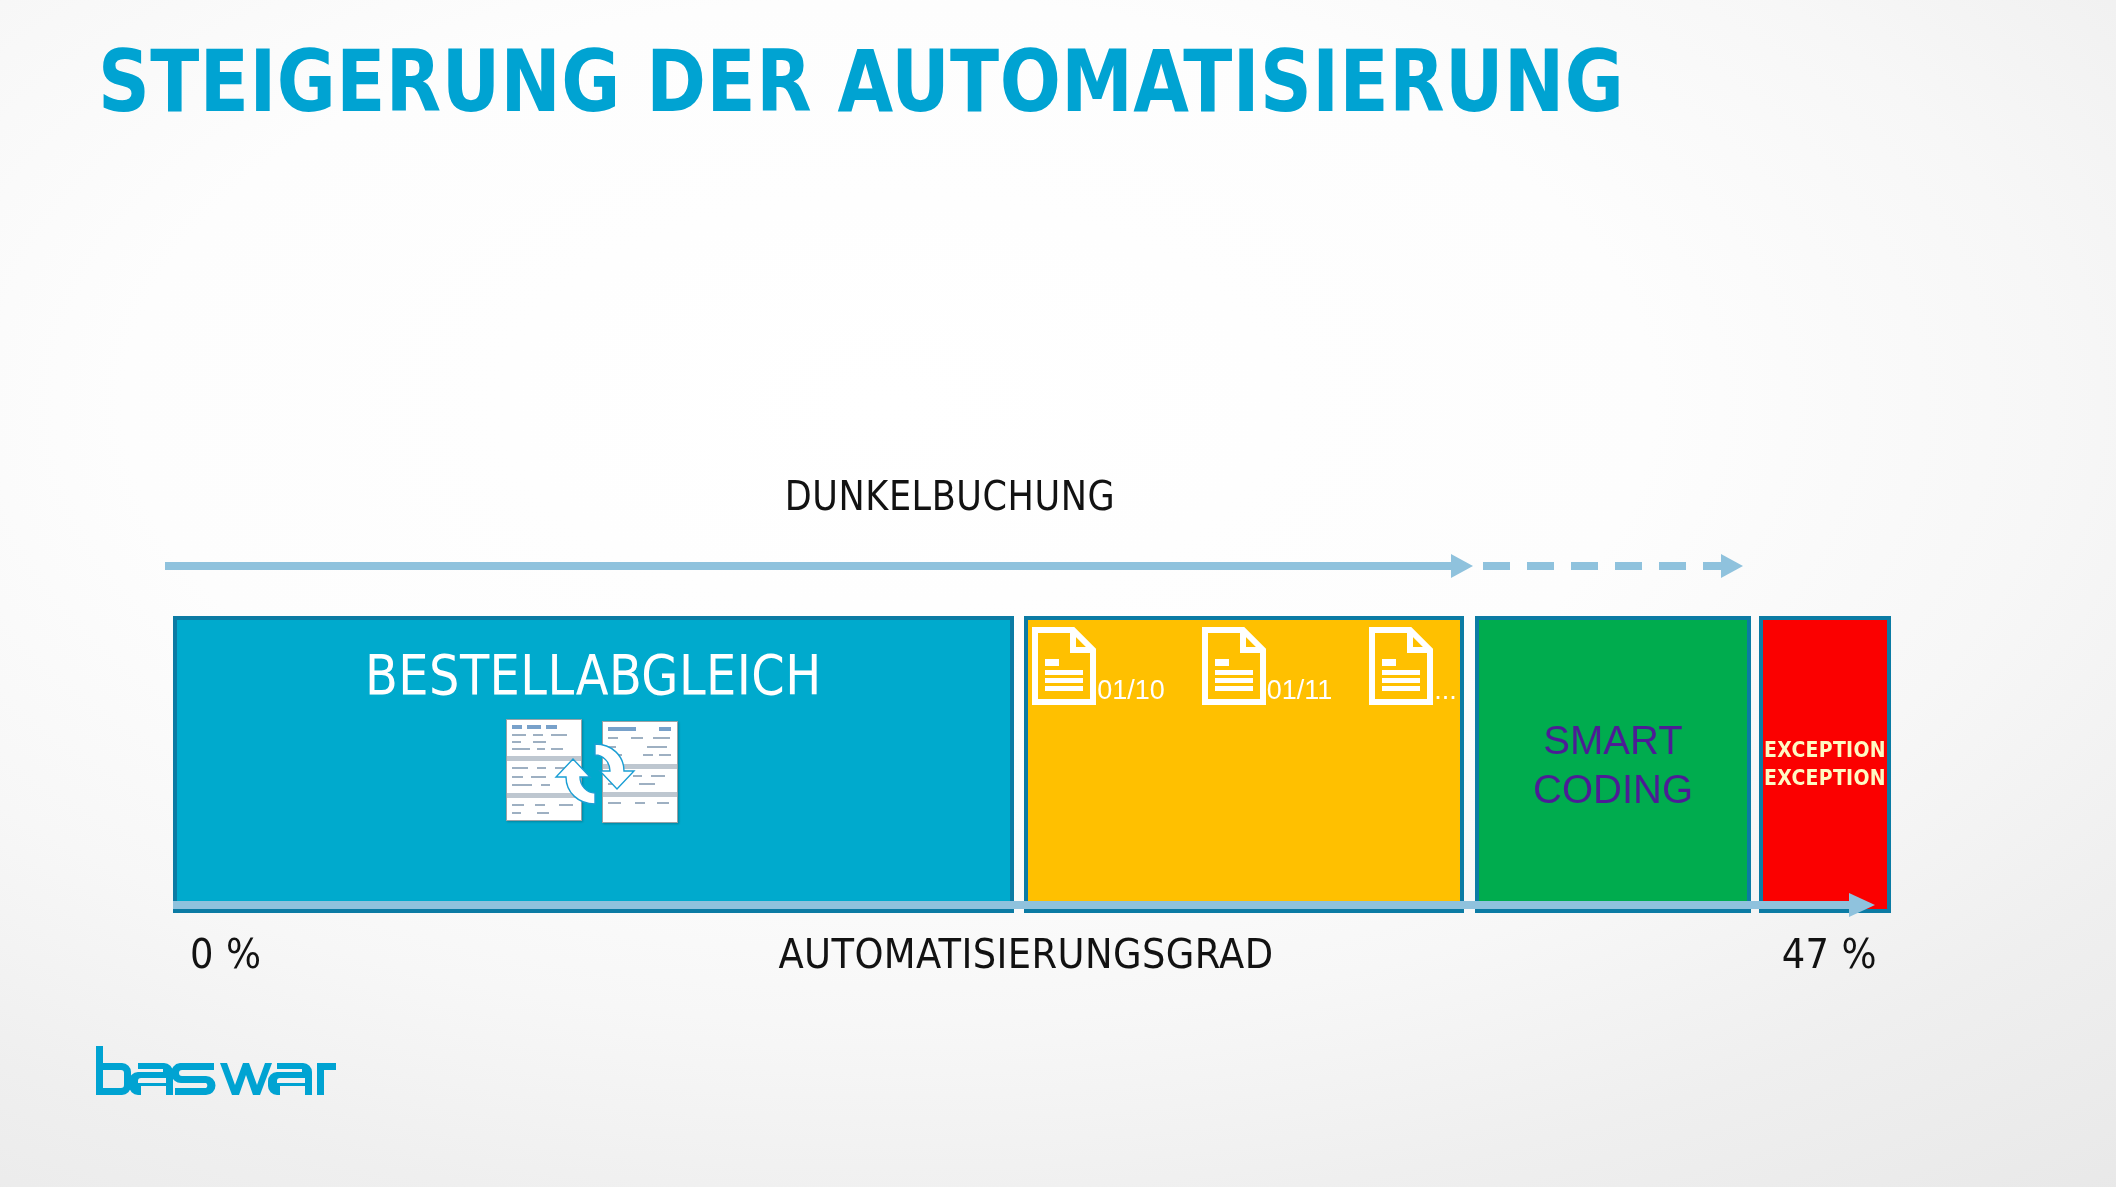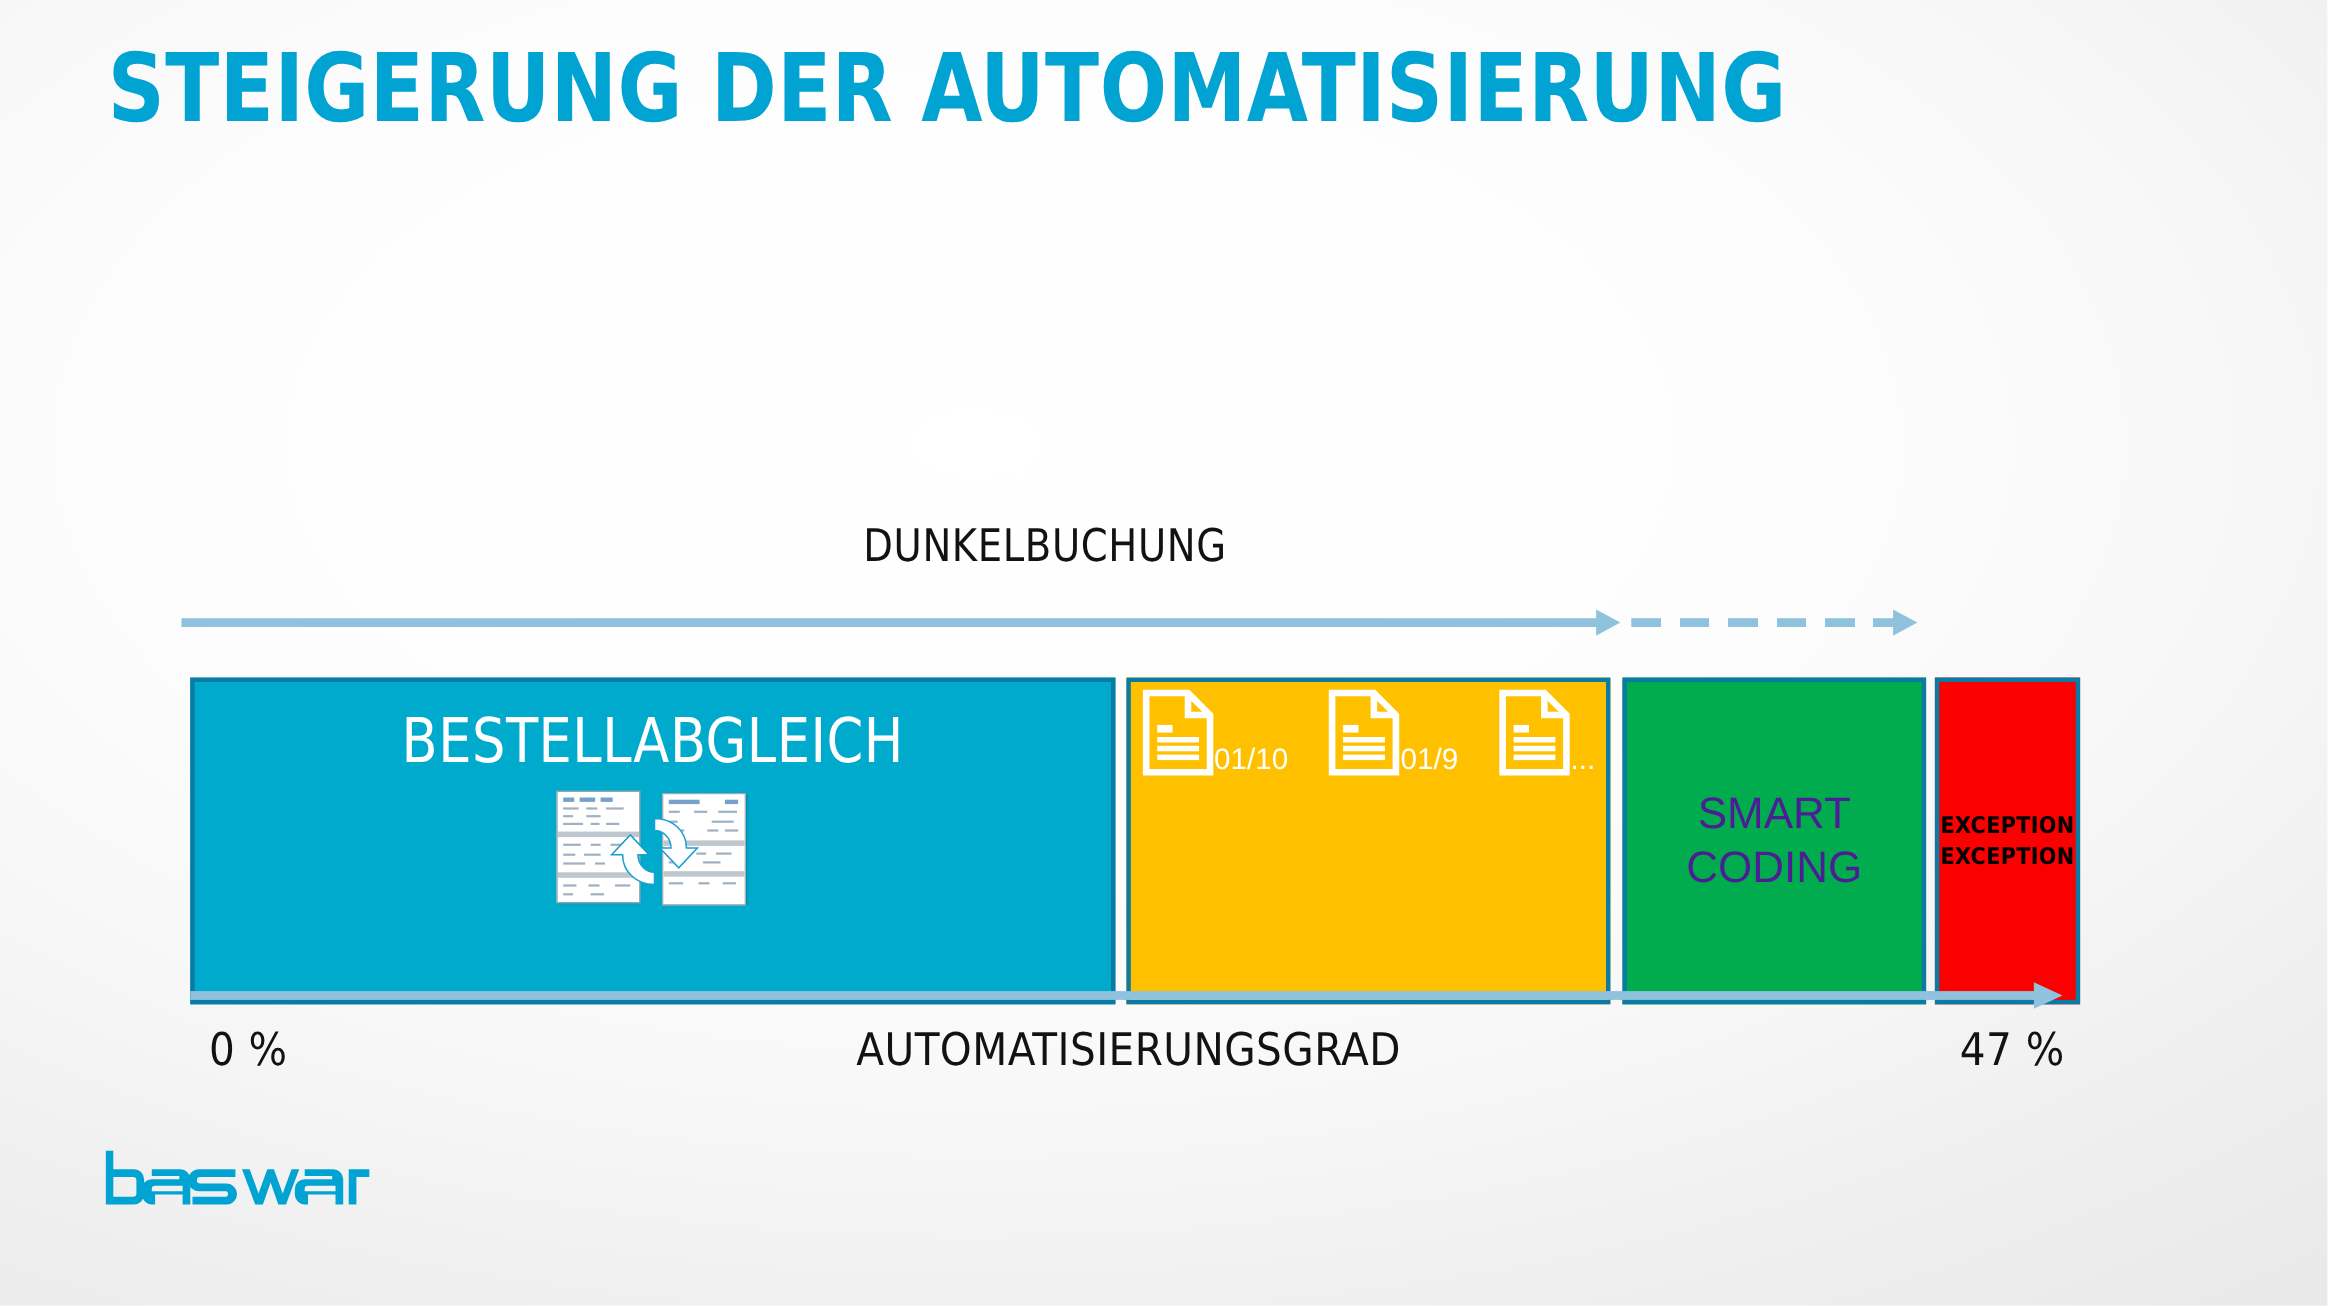--- a/index.html
+++ b/index.html
@@ -164,21 +164,21 @@
     white-space: nowrap;
   }
   .block-title-center {
     color: #4c1d95;
     font-family: "Liberation Sans", sans-serif;
     font-size: 40px;
     line-height: 1.22;
     text-align: center;
   }
   .block-title-small {
-    color: #000000;
+    color: #fef9c3;
     font-family: "Liberation Sans Narrow", "DejaVu Sans Condensed", "Liberation Sans", sans-serif;
     font-weight: bold;
     font-size: 21px;
     line-height: 1.30;
     text-align: center;
     letter-spacing: 0.3px;
   }
 
   
   #sync-illustration {
@@ -403,21 +403,21 @@
         </div>
         <div class="doc-icon-cell">
           <svg width="66" height="80" viewBox="0 0 66 80">
             <path d="M4 4 H42 L62 24 V76 H4 Z" fill="none" stroke="#ffffff" stroke-width="6"></path>
             <path d="M42 4 V24 H62" fill="none" stroke="#ffffff" stroke-width="6"></path>
             <rect x="14" y="33" width="14" height="7" fill="#ffffff"></rect>
             <rect x="14" y="44" width="38" height="5" fill="#ffffff"></rect>
             <rect x="14" y="52" width="38" height="5" fill="#ffffff"></rect>
             <rect x="14" y="60" width="38" height="5" fill="#ffffff"></rect>
           </svg>
-          <div class="doc-icon-caption">01/9</div>
+          <div class="doc-icon-caption">01/11</div>
         </div>
         <div class="doc-icon-cell">
           <svg width="66" height="80" viewBox="0 0 66 80">
             <path d="M4 4 H42 L62 24 V76 H4 Z" fill="none" stroke="#ffffff" stroke-width="6"></path>
             <path d="M42 4 V24 H62" fill="none" stroke="#ffffff" stroke-width="6"></path>
             <rect x="14" y="33" width="14" height="7" fill="#ffffff"></rect>
             <rect x="14" y="44" width="38" height="5" fill="#ffffff"></rect>
             <rect x="14" y="52" width="38" height="5" fill="#ffffff"></rect>
             <rect x="14" y="60" width="38" height="5" fill="#ffffff"></rect>
           </svg>

